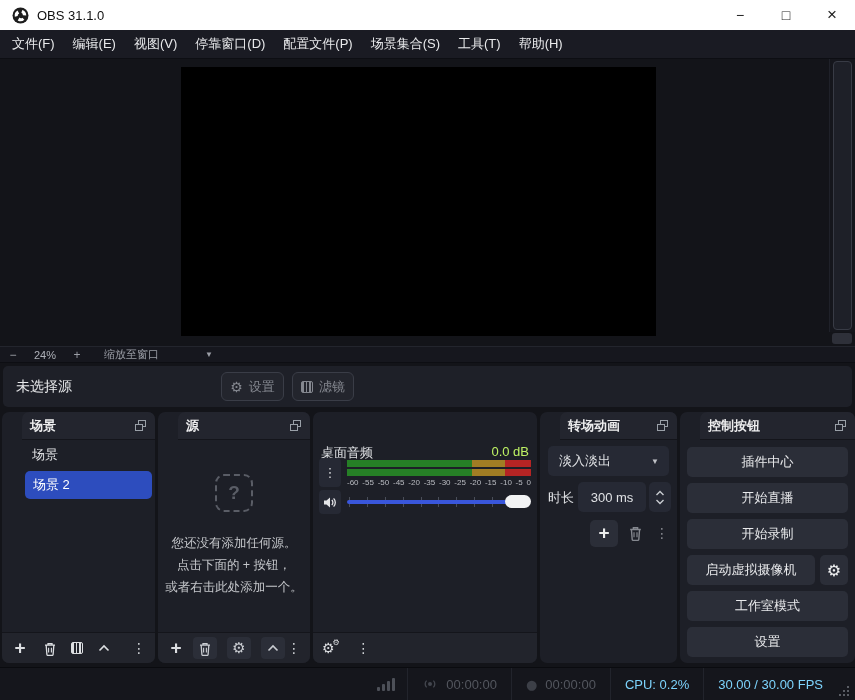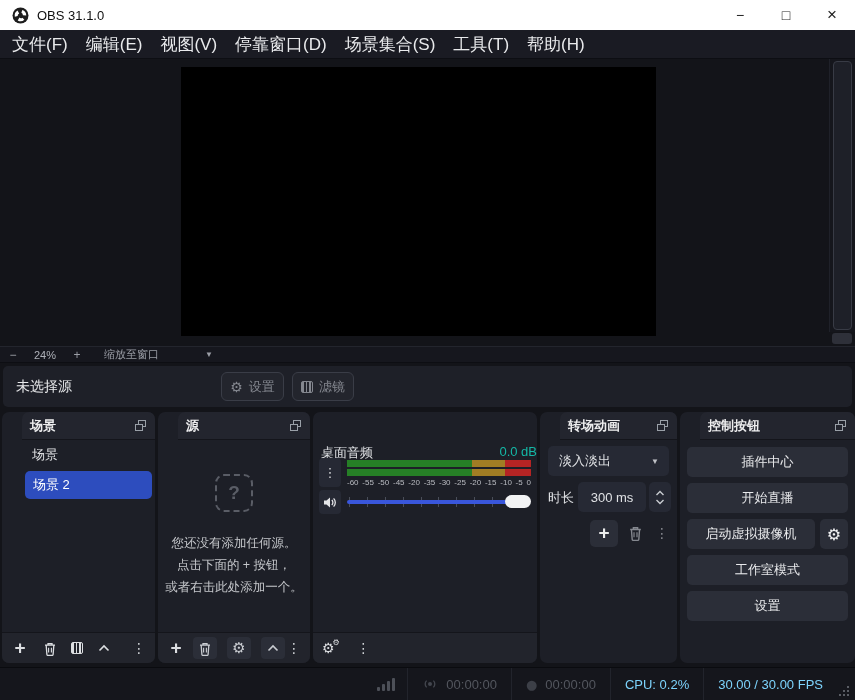--- a/index.html
+++ b/index.html
@@ -12,21 +12,21 @@
   .obs-logo { width:17px; height:17px; flex:0 0 aupx; }
   .title-text { margin-left:8px; font-size:13px; color:#101010; }
   .win-controls { margin-left:auto; display:flex; height:100%; }
   .win-btn { width:46px; height:100%; display:flex; align-items:center; justify-content:center;
              font-size:14px; color:#1c1c1c; cursor:default; }
   .win-btn.close { font-size:17px; }
 
   
   .menubar { position:absolute; top:30px; left:0; width:855px; height:29px; background:#1a1b23;
              border-bottom:1px solid #0d0e13; display:flex; align-items:center; padding:0 3px; }
-  .menu-item { padding:0 9px; height:100%; display:flex; align-items:center; font-size:17px; color:#e9eaec; }
+  .menu-item { padding:0 9px; height:100%; display:flex; align-items:center; font-size:13px; color:#e9eaec; }
 
   
   .preview { position:absolute; top:59px; left:0; width:855px; height:287px; background:#131419; }
   .canvas { position:absolute; left:181px; top:8px; width:475px; height:269px; background:#000; }
   .vscroll-track { position:absolute; top:0; right:0; width:26px; height:273px; background:#15161c;
                    border-left:1px solid #1f2129; }
   .vscroll-thumb { position:absolute; top:2px; left:3px; right:3px; bottom:2px; background:#1e2028;
                    border:1px solid #383b45; border-radius:4px; }
   .hscroll-thumb { position:absolute; right:3px; top:274px; width:20px; height:11px; background:#2e3039;
                    border-radius:3px; }
@@ -81,23 +81,23 @@
 
   
   .src-empty { position:absolute; top:28px; left:0; right:0; bottom:31px; display:flex; flex-direction:column;
                align-items:center; justify-content:center; }
   .q-box { width:38px; height:38px; border:2.5px dashed #5a5d66; border-radius:9px; display:flex;
            align-items:center; justify-content:center; font-size:19px; font-weight:bold; color:#5a5d66;
            margin-bottom:20px; }
   .src-line { font-size:12.5px; color:#c6c8cc; line-height:22px; text-align:center; }
 
   
-  .mix-name-row { position:absolute; top:32px; left:8px; right:0; display:flex; font-size:13px; }
+  .mix-name-row { position:absolute; top:32px; left:8px; right:8px; display:flex; font-size:13px; }
   .mix-name { color:#dfe1e4; }
-  .mix-db { margin-left:auto; color:#14b8a6; }
+  .mix-db { margin-left:auto; color:#bef264; }
   .mix-dots-btn { position:absolute; top:46px; left:6px; width:22px; height:29px; background:#262934;
                   border-radius:4px; display:flex; align-items:center; justify-content:center;
                   color:#d6d8db; font-size:13px; font-family:"DejaVu Sans",sans-serif; }
   .meter { position:absolute; left:34px; top:48px; width:184px; }
   .meter-bar { height:7px; display:flex; margin-bottom:2px; }
   .seg-g { width:68%; background:#267f26; }
   .seg-y { width:18%; background:#a17d24; }
   .seg-r { width:14%; background:#b52424; }
   .meter-scale { display:flex; justify-content:space-between; font-size:8px; color:#b9bbc1; margin-top:1px; }
   .spk-btn { position:absolute; top:78px; left:6px; width:22px; height:24px; background:#262934;
@@ -169,20 +169,21 @@
       <div class="win-btn">□</div>
       <div class="win-btn close">×</div>
     </div>
   </div>
 
   <div class="menubar">
     <div class="menu-item">文件(F)</div>
     <div class="menu-item">编辑(E)</div>
     <div class="menu-item">视图(V)</div>
     <div class="menu-item">停靠窗口(D)</div>
+    <div class="menu-item">配置文件(P)</div>
     <div class="menu-item">场景集合(S)</div>
     <div class="menu-item">工具(T)</div>
     <div class="menu-item">帮助(H)</div>
   </div>
 
   <div class="preview">
     <div class="canvas"></div>
     <div class="vscroll-track">
       <div class="vscroll-thumb"></div>
     </div>
@@ -391,20 +392,21 @@
       <span class="popout">
         <svg width="13" height="13" viewBox="0 0 13 13">
             <rect x="4.5" y="1.5" width="7" height="6" fill="none" stroke="#9aa0a8"></rect>
             <rect x="1.5" y="5.5" width="7" height="6" fill="#23252e" stroke="#9aa0a8"></rect>
           </svg>
       </span>
     </div>
     <div class="ctl-col">
       <div class="ctl-btn">插件中心</div>
       <div class="ctl-btn">开始直播</div>
+      <div class="ctl-btn">开始录制</div>
       <div class="ctl-vcam-row">
         <div class="ctl-btn main">启动虚拟摄像机</div>
         <div class="ctl-vcam-gear">
           <span>⚙</span>
         </div>
       </div>
       <div class="ctl-btn">工作室模式</div>
       <div class="ctl-btn">设置</div>
     </div>
   </div>

